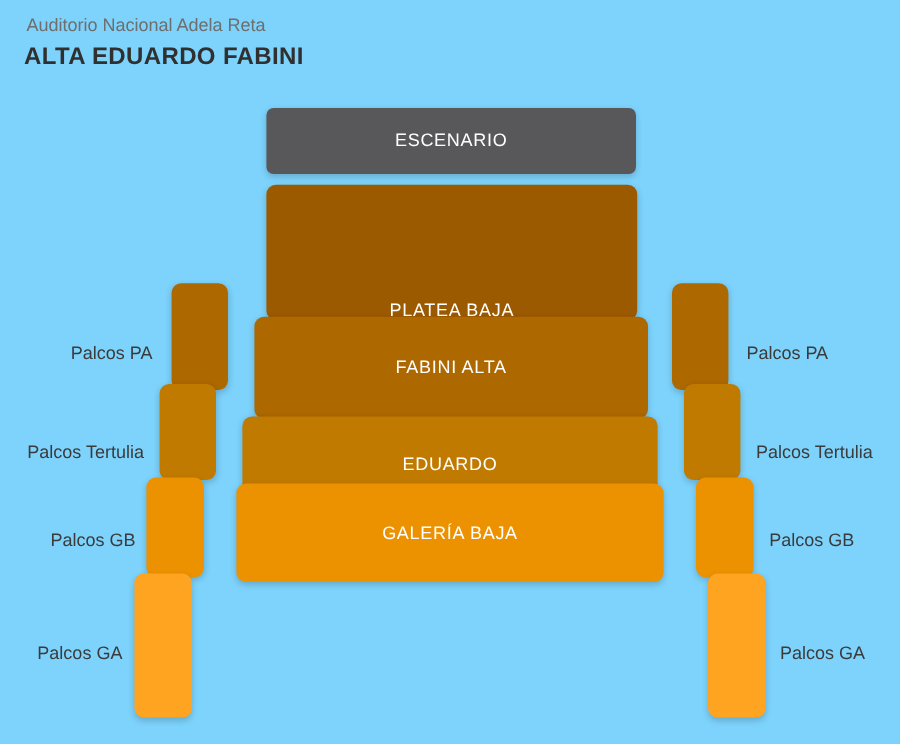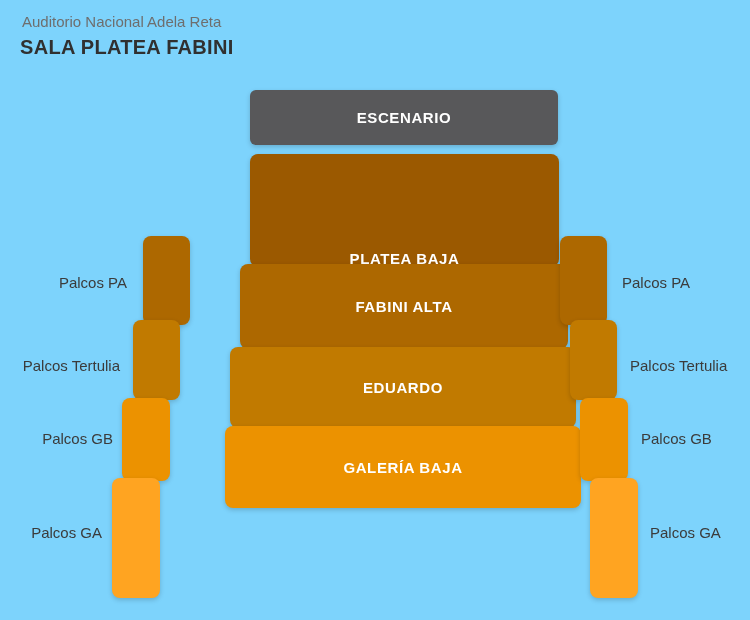--- a/index.html
+++ b/index.html
@@ -31,32 +31,31 @@
     color: #303030;
     letter-spacing: .3px;
   }
   .block {
     position: absolute;
     border-radius: 8px;
     display: flex;
     align-items: center;
     justify-content: center;
     color: #ffffff;
-    font-weight: 700;
+    font-weight: 400;
     font-size: 15px;
     letter-spacing: .6px;
     box-shadow: 0 2px 5px rgba(0,0,0,.18);
     cursor: pointer;
-    margin-left: 28px;
   }
   .stage { left: 222px; top: 90px;  width: 308px; height: 55px;  border-radius: 6px; cursor: default; }
   .sec0  { left: 222px; top: 154px; width: 309px; height: 113px; align-items: flex-end; }
   .sec1  { left: 212px; top: 264px; width: 328px; height: 85px;  }
   .sec2  { left: 202px; top: 347px; width: 346px; height: 81px;  }
-  .sec3  { left: 197px; top: 426px; width: 356px; height: 82px;  }
+  .sec3  { left: 197px; top: 403px; width: 356px; height: 82px;  }
   .sec4  { left: 185px; top: 505px; width: 382px; height: 87px;  }
   .palco {
     position: absolute;
     border-radius: 8px;
     box-shadow: 0 2px 5px rgba(0,0,0,.18);
     cursor: pointer;
   }
   .pl-pa { left: 143px; top: 236px; width: 47px; height: 89px;  }
   .pl-te { left: 133px; top: 320px; width: 47px; height: 80px;  }
   .pl-gb { left: 122px; top: 398px; width: 48px; height: 83px;  }
@@ -64,37 +63,38 @@
   .pr-pa { left: 560px; top: 236px; width: 47px; height: 89px;  }
   .pr-te { left: 570px; top: 320px; width: 47px; height: 80px;  }
   .pr-gb { left: 580px; top: 398px; width: 48px; height: 83px;  }
   .pr-ga { left: 590px; top: 478px; width: 48px; height: 120px; }
   .plabel {
     position: absolute;
     font-size: 15px;
     color: #3b3b3b;
     white-space: nowrap;
     line-height: 18px;
+    margin-top: 12px;
   }
   .ll-pa { right: 623px; top: 274px; }
   .ll-te { right: 630px; top: 357px; }
   .ll-gb { right: 637px; top: 430px; }
   .ll-ga { right: 648px; top: 524px; }
   .rl-pa { left: 622px;  top: 274px; }
   .rl-te { left: 630px;  top: 357px; }
   .rl-gb { left: 641px;  top: 430px; }
   .rl-ga { left: 650px;  top: 524px; }
 </style>
 </head>
 <body>
 
 <div class="canvas">
 
   <div class="venue">Auditorio Nacional Adela Reta</div>
-  <div class="hall">SALA PLATEA FABINI</div>
+  <div class="hall">ALTA EDUARDO FABINI</div>
 
   <div class="block stage" style="background-color: rgb(88, 88, 90);">
     <span>ESCENARIO</span>
   </div>
 
   <div class="block sec0" style="background-color: rgb(155, 89, 0);">
     <span>PLATEA BAJA</span>
   </div>
   <div class="block sec1" style="background-color: rgb(173, 104, 0);">
     <span>FABINI ALTA</span>

